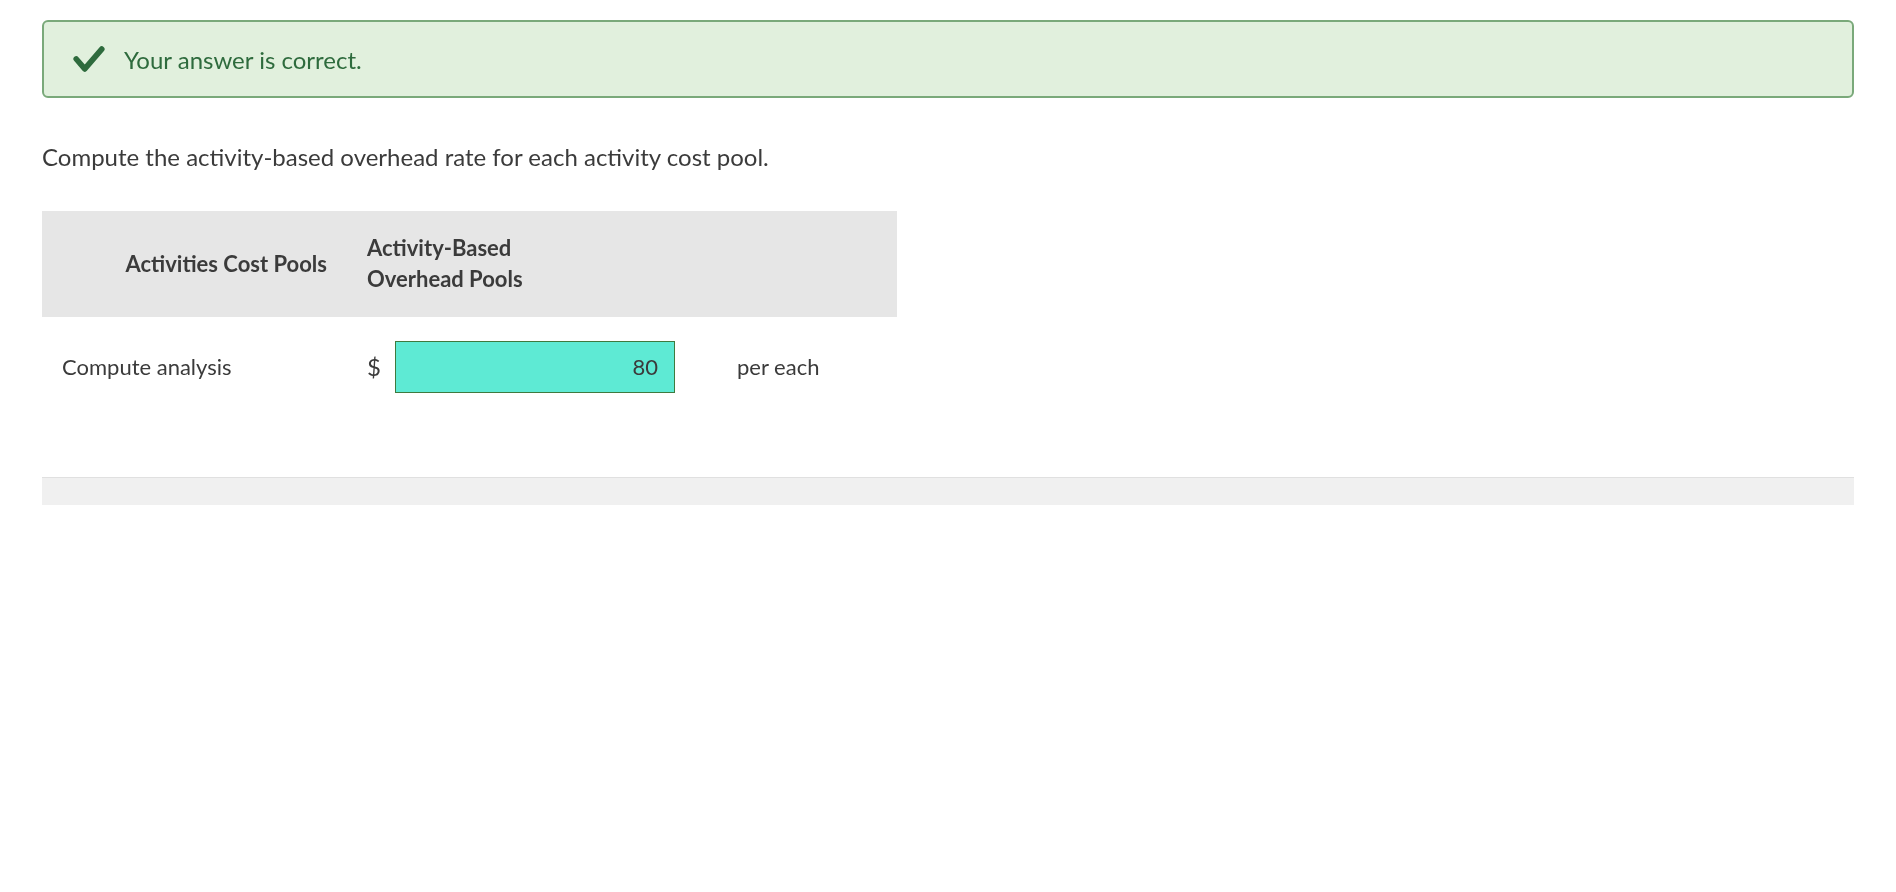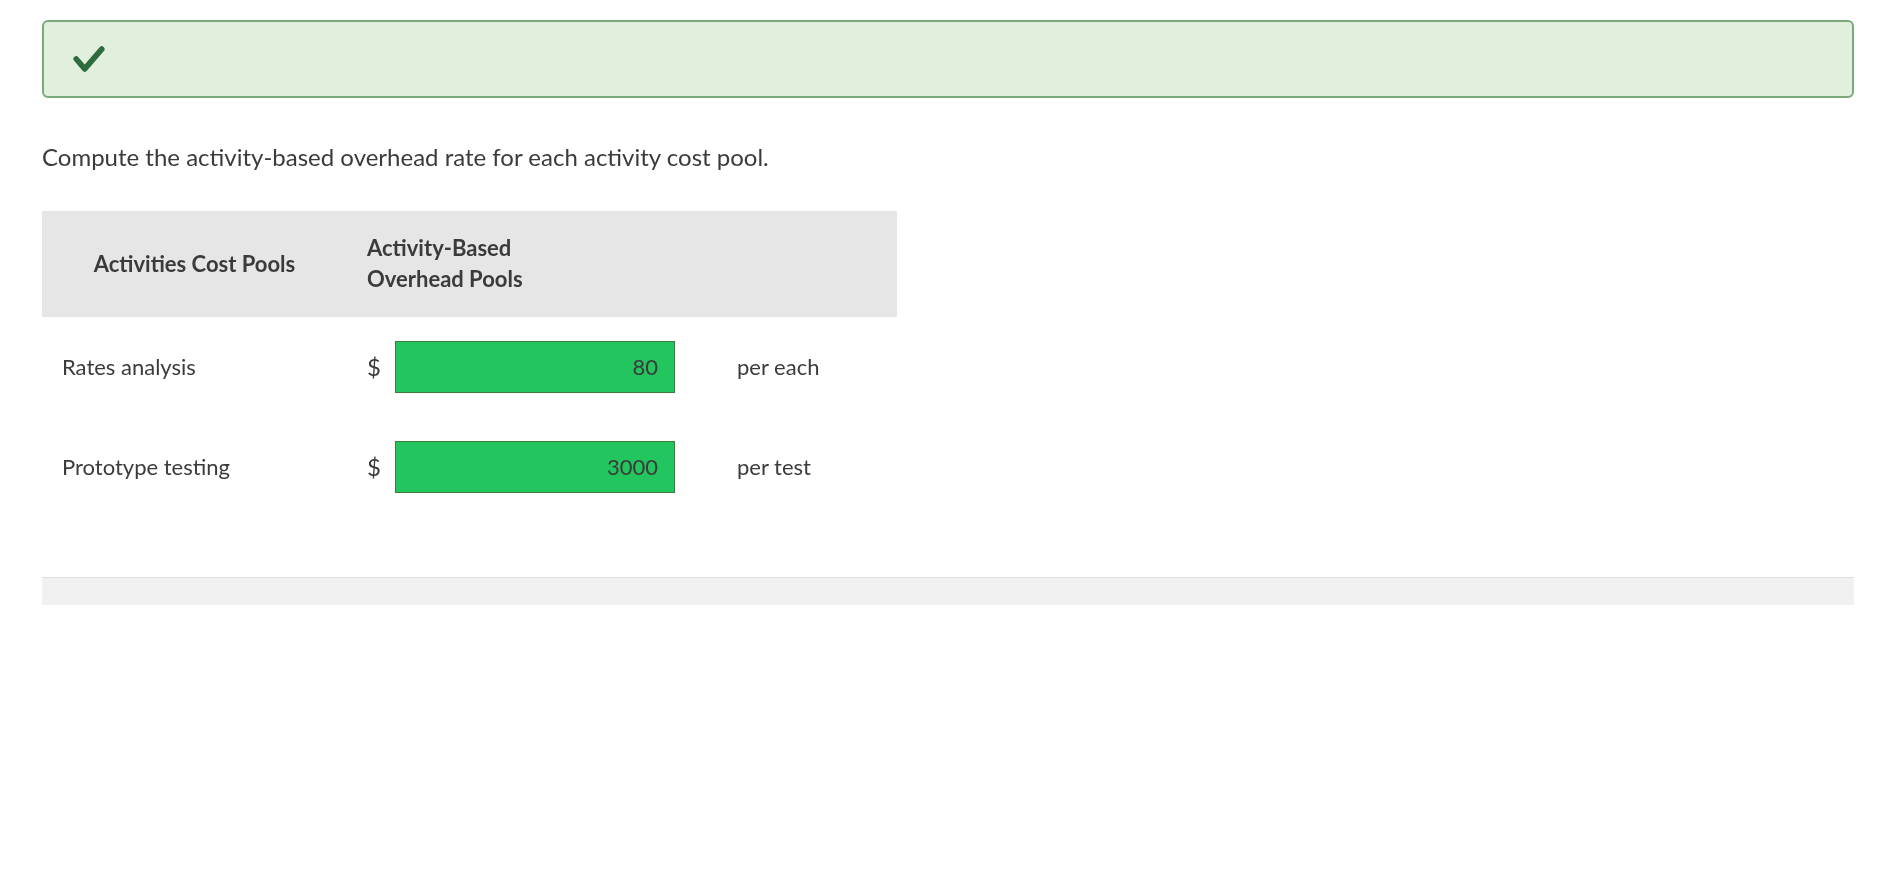--- a/index.html
+++ b/index.html
@@ -48,21 +48,21 @@
   .tbl {
     margin: 40px 0 0 42px;
     border-collapse: collapse;
   }
   .tbl th {
     background: #e6e6e6;
     font-weight: 700;
     color: #3b3b3b;
     font-size: 22px;
     padding: 22px 20px 22px 20px;
-    text-align: center;
+    text-align: right;
     vertical-align: middle;
   }
   .tbl th.col-activity {
     width: 305px;
   }
   .tbl th.col-rate {
     width: 370px;
     text-align: left;
     line-height: 1.4;
   }
@@ -81,21 +81,21 @@
     align-items: center;
     gap: 14px;
   }
   .dollar {
     font-size: 24px;
     color: #3b3b3b;
   }
   .rate-input {
     width: 280px;
     height: 52px;
-    background: #22c55e;
+    background: #5eead4;
     border: 1px solid #3f7a3f;
     font-size: 22px;
     color: #3b3b3b;
     text-align: right;
     padding: 0 16px 0 10px;
     font-family: inherit;
   }
   .footer-block {
     margin: 60px 42px 0 42px;
     height: 28px;
@@ -105,48 +105,41 @@
 </style>
 </head>
 <body>
 
 <div class="alert-success">
   <span class="check">
     <svg viewBox="0 0 24 24" fill="none" stroke="#2e6b3d" stroke-width="4" stroke-linecap="round" stroke-linejoin="round">
       <polyline points="3 12 9 19 21 5"></polyline>
     </svg>
   </span>
+  <span class="msg">Your answer is correct.</span>
 </div>
 
 <p class="instruction">Compute the activity-based overhead rate for each activity cost pool.</p>
 
 <table class="tbl">
   <thead>
     <tr>
       <th class="col-activity">Activities Cost Pools</th>
       <th class="col-rate">
         <span>Activity-Based</span><br>
         <span>Overhead Pools</span>
       </th>
       <th class="col-unit"></th>
     </tr>
   </thead>
   <tbody>
     <tr>
-      <td>Rates analysis</td>
+      <td>Compute analysis</td>
       <td class="cell-rate">
         <span class="dollar">$</span>
         <input class="rate-input" type="text" value="80" style="">
       </td>
       <td>per each</td>
-    </tr>
-    <tr>
-      <td>Prototype testing</td>
-      <td class="cell-rate">
-        <span class="dollar">$</span>
-        <input class="rate-input" type="text" value="3000" style="">
-      </td>
-      <td>per test</td>
     </tr>
   </tbody>
 </table>
 
 <div class="footer-block"></div>
 
 </body></html>

